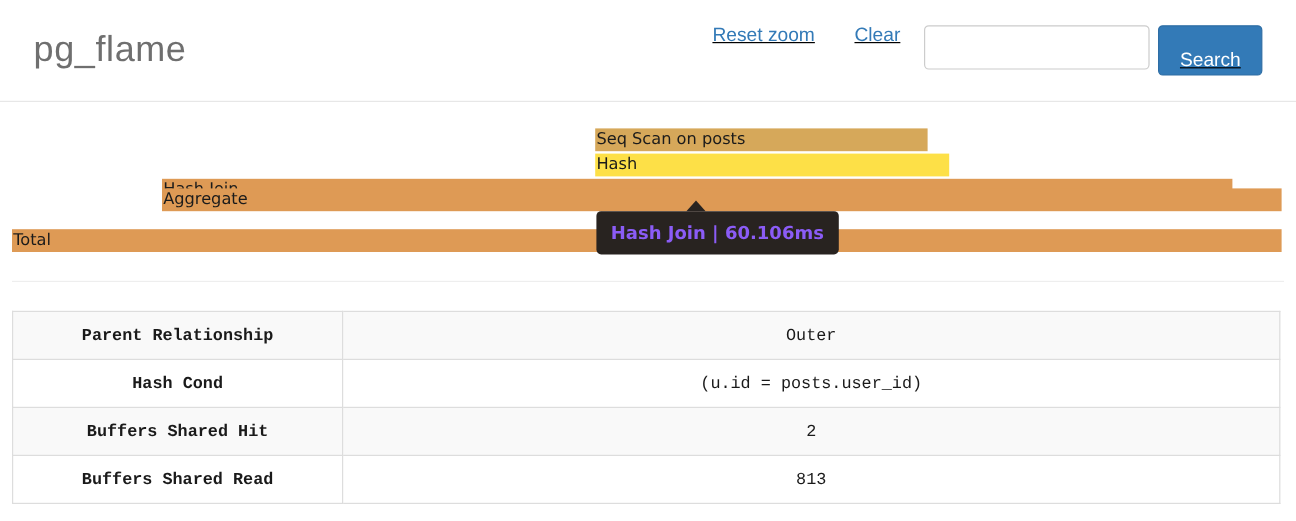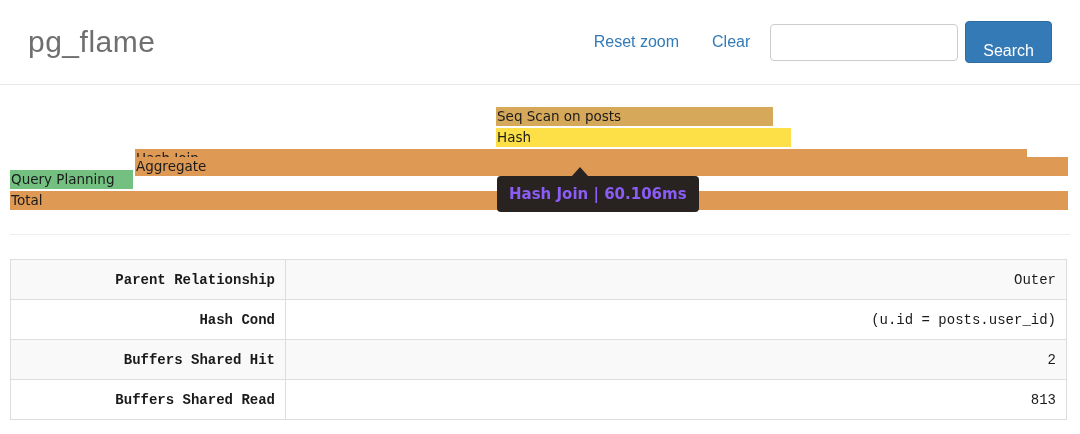--- a/index.html
+++ b/index.html
@@ -21,21 +21,21 @@
     padding: 0 28px;
   }
   .page-title {
     font-size: 30px;
     font-weight: 400;
     color: #6f6f6f;
     letter-spacing: 0.5px;
   }
   .controls {
     display: flex;
-    align-items: center;
+    text-decoration: underline;
   }
   .ctl-link {
     color: #337ab7;
     font-size: 16px;
     text-decoration: none;
     cursor: pointer;
   }
   .ctl-link.reset { margin-right: 33px; }
   .ctl-link.clear { margin-right: 20px; }
   .search-input {
@@ -116,21 +116,21 @@
     margin: 24px 0 0 10px;
     width: 1057px;
     border-collapse: collapse;
     font-family: "Liberation Mono", "DejaVu Sans Mono", monospace;
     font-size: 14px;
     color: #1a1a1a;
   }
   .detail-table th, .detail-table td {
     border: 1px solid #ddd;
     padding: 11px 10px;
-    text-align: right;
+    text-align: center;
     height: 40px;
   }
   .detail-table th {
     width: 275px;
     font-weight: bold;
   }
   .detail-table tr:nth-child(odd) { background: #f9f9f9; }
   .detail-table tr:nth-child(even) { background: #ffffff; }
 </style>
 </head>
@@ -143,21 +143,20 @@
     <a class="ctl-link clear" href="#">Clear</a>
     <input class="search-input" type="text" value="" style="">
     <button class="search-button">Search</button>
   </div>
 </div>
 
 <div class="flame" id="flame">
   <div class="flame-bar" style="left: 496px; width: 277px; top: 0px; background: rgb(214, 168, 90);">Seq Scan on posts</div>
     <div class="flame-bar" style="left: 496px; width: 295px; top: 21px; background: #fde047;">Hash</div>
     <div class="flame-bar" style="left: 135px; width: 892px; top: 42px; background: rgb(222, 154, 85);">Hash Join</div>
-    <div class="flame-bar" style="left: 10px; width: 123px; top: 63px; background: rgb(115, 192, 129);">Query Planning</div>
     <div class="flame-bar" style="left: 135px; width: 933px; top: 50px; background: rgb(222, 154, 85);">Aggregate</div>
     <div class="flame-bar" style="left: 10px; width: 1058px; top: 84px; background: rgb(222, 154, 85);">Total</div>
     <div class="tooltip">
     <span class="tooltip-caret"></span>
     <span>Hash Join | 60.106ms</span>
   </div>
 </div>
 
 <hr class="divider">
 

